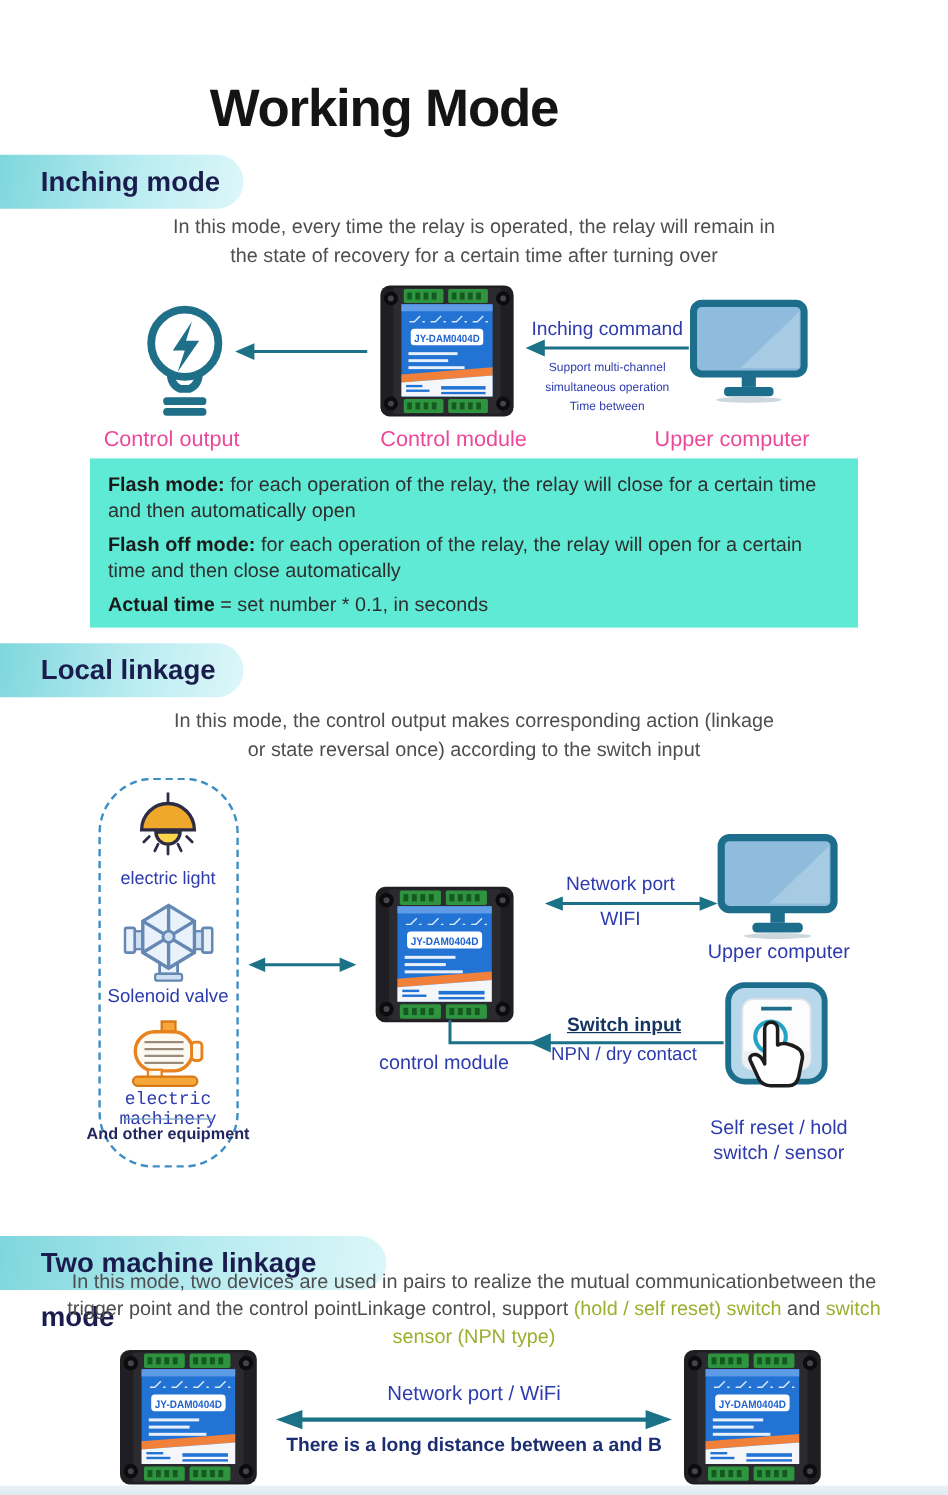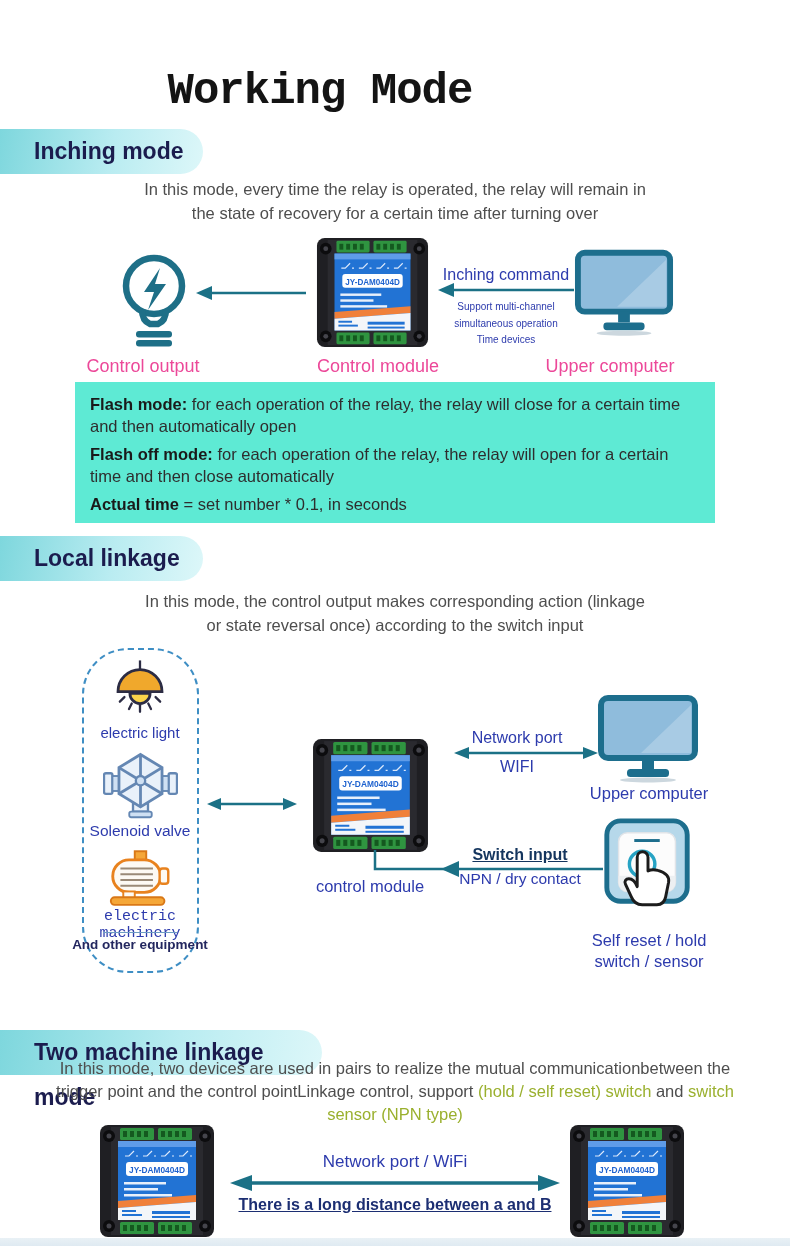--- a/index.html
+++ b/index.html
@@ -1,36 +1,36 @@
 <!DOCTYPE html>
 <html><head>
 <meta charset="utf-8">
 <style>
   * { box-sizing: border-box; margin: 0; padding: 0; }
   body { background:#fff; font-family:"Liberation Sans","DejaVu Sans",sans-serif; }
   .page { position:relative; width:790px; height:1246px; background:#fff; overflow:hidden; }
   .abs { position:absolute; }
-  .page-title { width:640px; text-align:center; font-size:44px; font-weight:800; color:#141414; letter-spacing:-1px;font-family:Liberation Mono, monospace; }
+  .page-title { width:640px; text-align:center; font-size:44px; font-weight:800; color:#141414; letter-spacing:-1px; }
   .pill { height:45px; line-height:45px; padding-left:34px;
           background:linear-gradient(100deg,#7ed7dd 0%,#b9ecf1 55%,#ddf7f9 100%);
           border-radius:0 23px 23px 0; font-size:23px; font-weight:700; color:#1b1c4e; }
   .desc { text-align:center; font-size:16.5px; line-height:23.5px; color:#4e4e4e; }
   .cap { text-align:center; font-size:18px; font-weight:500; color:#ec4899; }
   .small-blue { text-align:center; font-size:10px; line-height:16.5px; color:#2d3bad; }
   .mid-blue { text-align:center; font-size:16px; color:#2d3bad; }
   .infobox { background:#5eead4; padding:12px 15px 10px 15px; font-size:16.5px; line-height:21.5px; color:#2e2e2e; }
   .infobox .entry { margin-bottom:7px; }
   .infobox b { color:#1a1a1a; }
   .dashedbox { border:2px dashed #3e8ec4; border-radius:46px; }
   .devcap { text-align:center; font-size:15px; color:#2d3bad; }
   .divider { border-top:1.5px solid #6f9ec4; }
   .footnote { text-align:center; font-size:13.5px; font-weight:600; color:#23275f; }
   .bold-dark { text-align:center; font-size:16px; font-weight:700; color:#14355e;text-decoration:underline; }
   .green { color:#9ab02e;text-align:center; }
-  .note { text-align:center; font-size:16px; font-weight:700; color:#1c2e72;text-decoration:underline; }
+  .note { text-align:center; font-size:16px; font-weight:700; color:#1c2e72; }
   .bottom-strip { background:linear-gradient(180deg,#e9f1f6,#dfeaf2); }
   svg { display:block; }
 </style>
 </head>
 <body>
 
 <svg width="0" height="0" style="position:absolute" aria-hidden="true">
   <defs>
 
     <g id="module-art">
@@ -193,21 +193,21 @@
   <div class="abs mid-blue" style="top:266px;left:430px;width:152px;">Inching command</div>
 
   <svg class="abs" style="top:281px;left:436px;" width="142" height="17" viewBox="0 0 142 17">
     <line x1="16" y1="9" x2="138" y2="9" stroke="#1b7186" stroke-width="2.5"></line>
     <polygon points="2,9 18,2 18,16" fill="#1b7186"></polygon>
   </svg>
 
   <div class="abs small-blue" style="top:299px;left:428px;width:156px;">
     <div>Support multi-channel</div>
     <div>simultaneous operation</div>
-    <div>Time devices</div>
+    <div>Time between</div>
   </div>
 
   <svg class="abs" style="top:249px;left:574px;" width="100" height="88" viewBox="0 0 102 88">
       <use href="#monitor-art"></use>
     </svg>
 
   <div class="abs cap" style="top:356px;left:43px;width:200px;">Control output</div>
   <div class="abs cap" style="top:356px;left:278px;width:200px;">Control module</div>
   <div class="abs cap" style="top:356px;left:510px;width:200px;">Upper computer</div>
 

